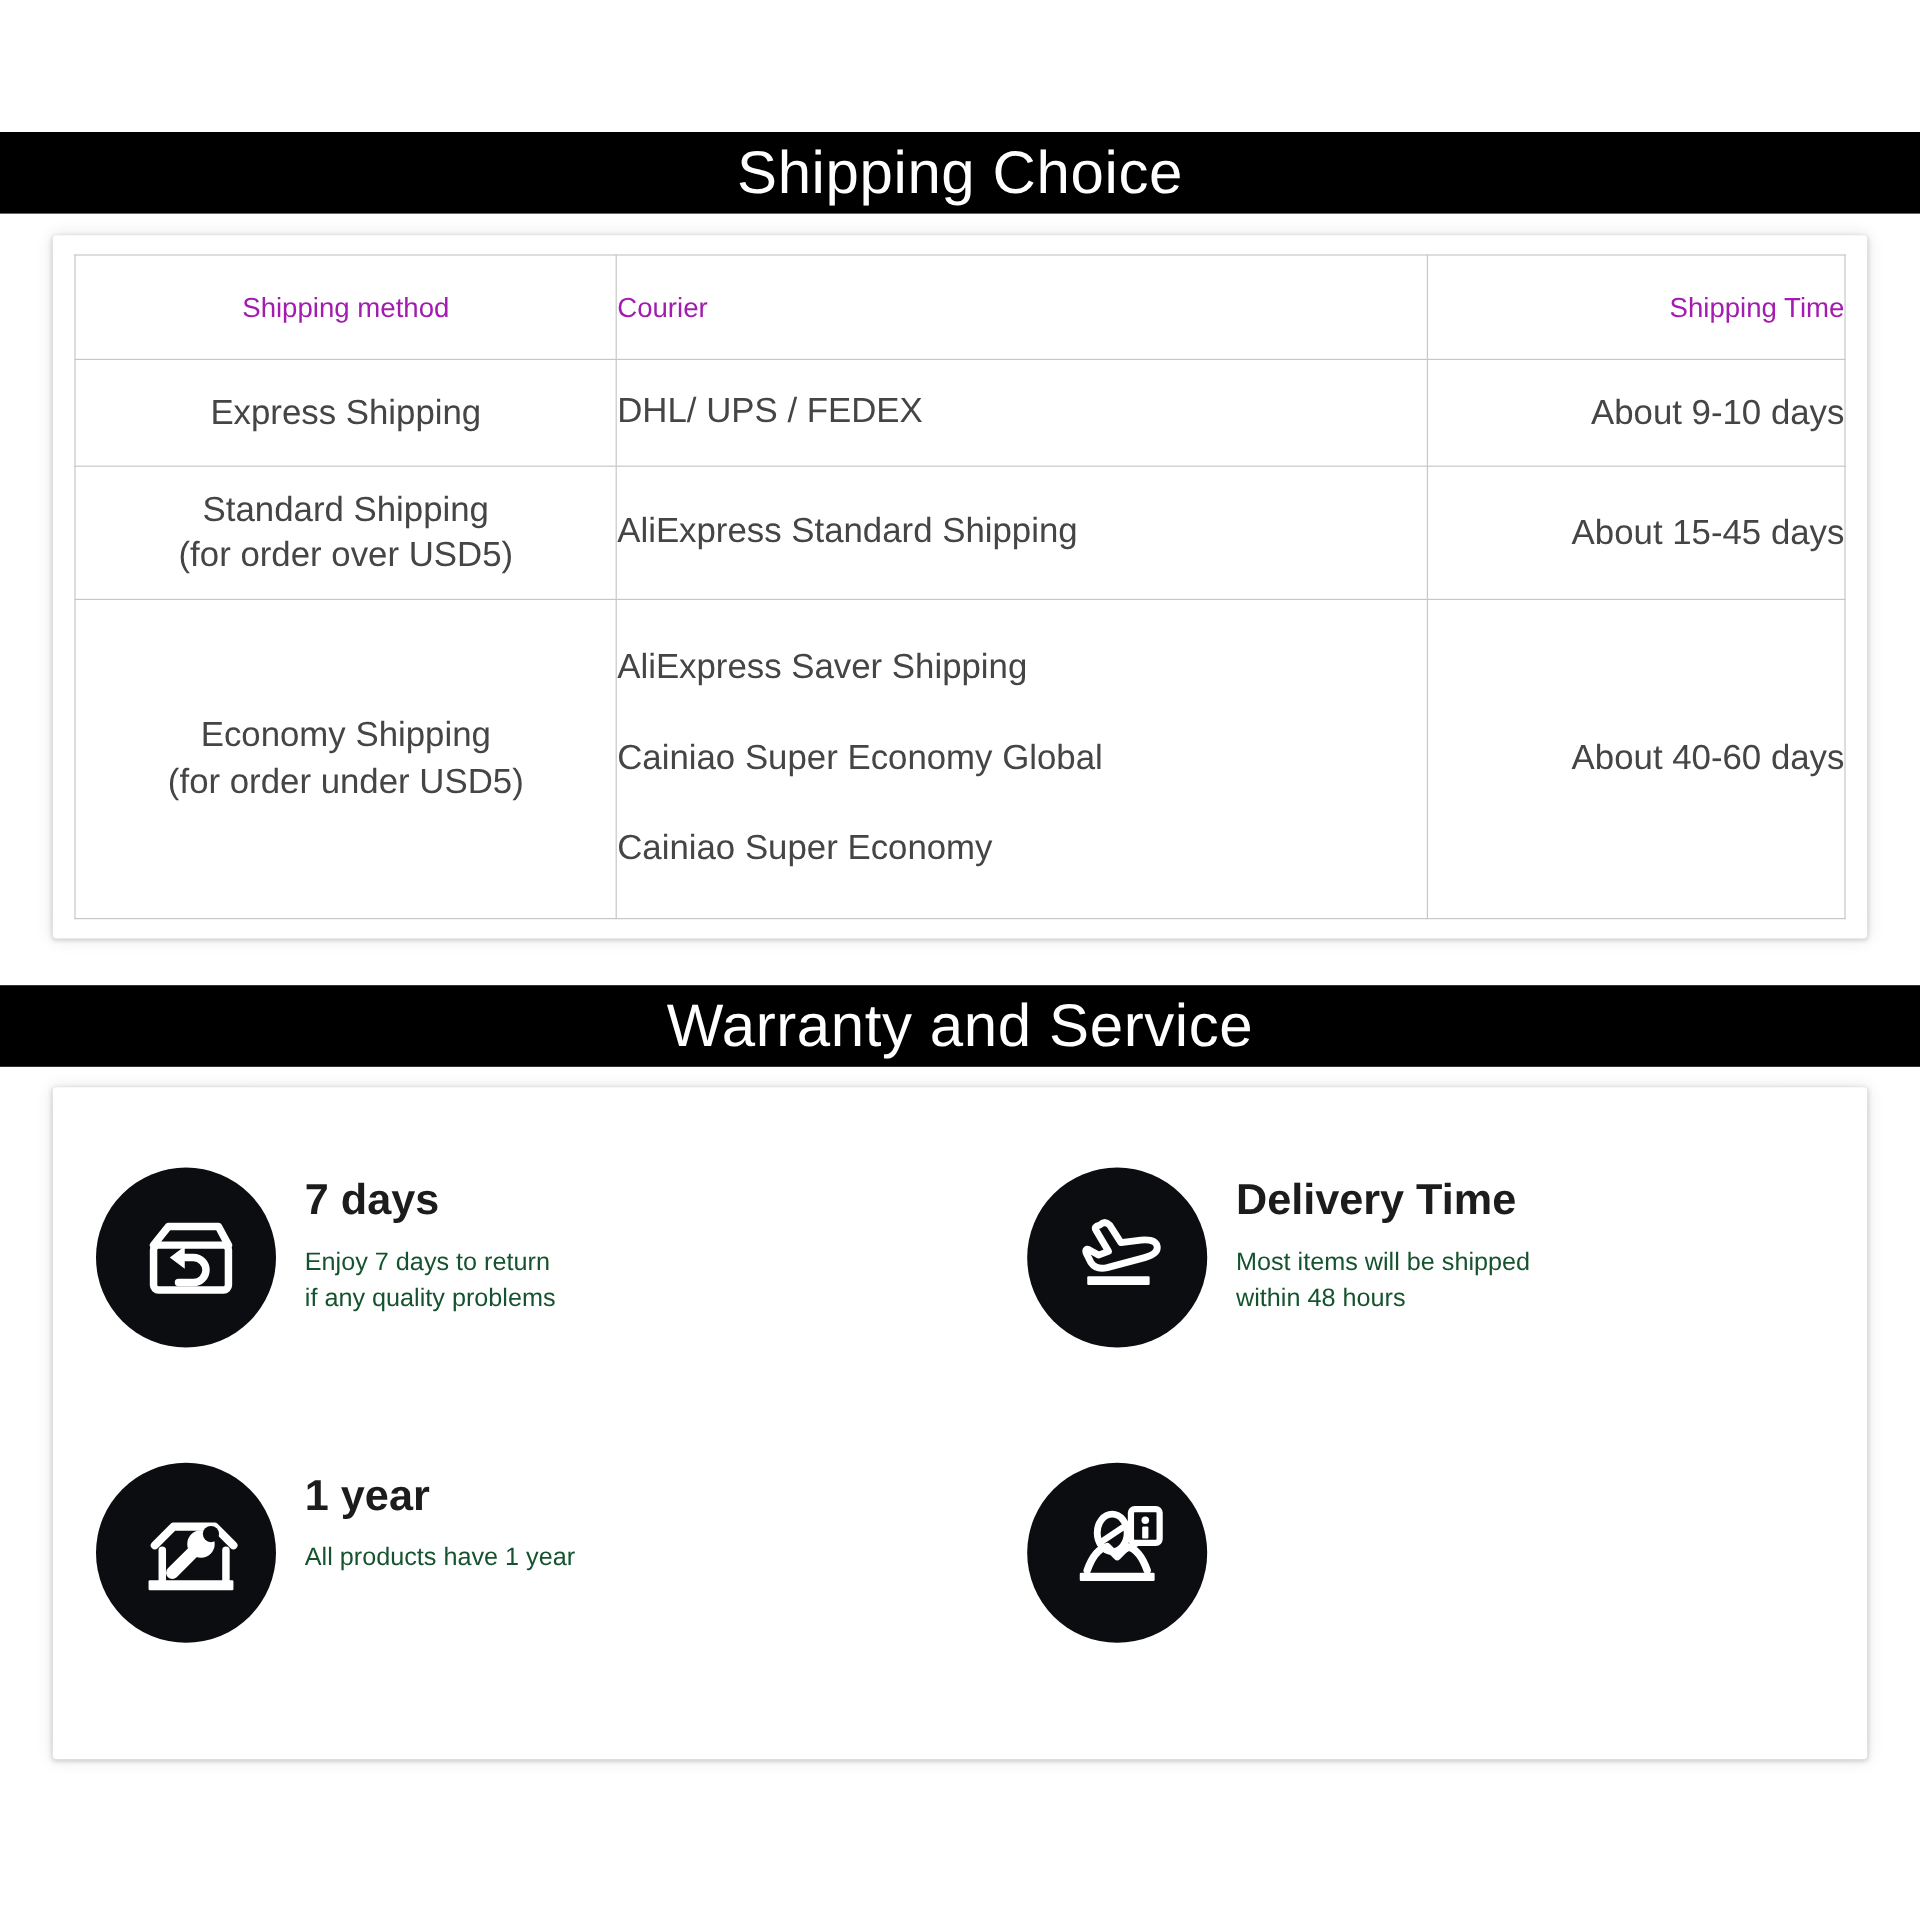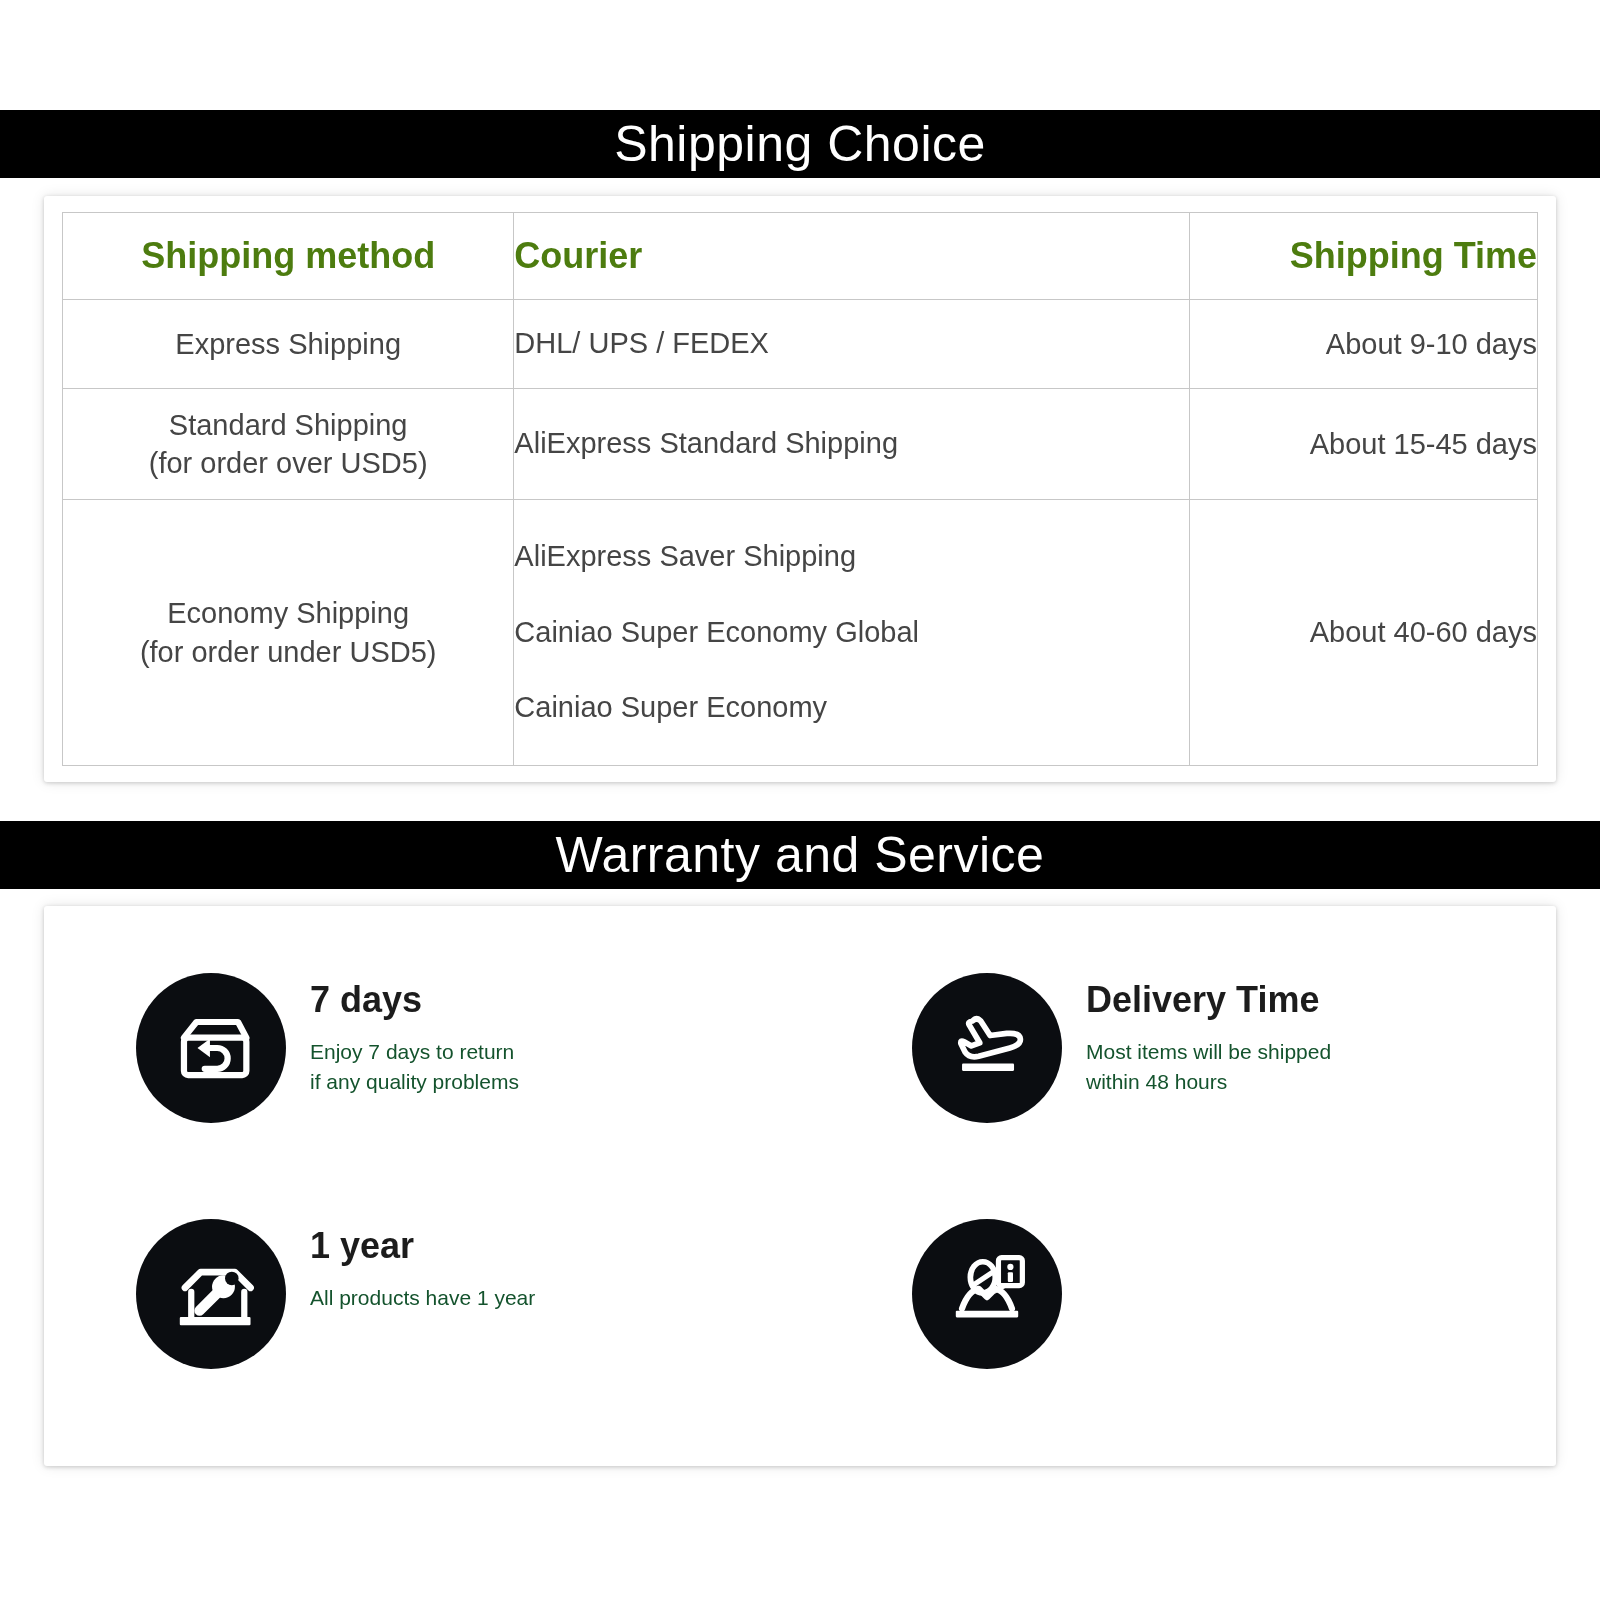--- a/index.html
+++ b/index.html
@@ -19,36 +19,36 @@
     box-shadow:0 1px 4px rgba(0,0,0,0.18), 0 0 14px rgba(0,0,0,0.10);
   }
   
   .card-table { margin-top:18px; padding:16px 18px; }
   table.ship {
     width:100%; border-collapse:collapse; table-layout:fixed;
     color:#454545; font-size:29px;
   }
   table.ship th, table.ship td { border:1px solid #c7c7c7; padding:0; }
   table.ship th {
-    font-size:36px; font-weight:bold; color:#4d7c0f; height:86px;
+    font-size:23px; font-weight:normal; color:#a21caf; height:86px;
   }
   th.col-method, td.col-method { text-align:center; }
   th.col-courier, td.col-courier { text-align:left; padding-left:94px; }
   th.col-time, td.col-time { text-align:right; }
   tr.r1 td { height:88px; }
   tr.r2 td { height:110px; }
   tr.r3 td { height:246px; }
   .cell-line { line-height:1.32; }
   .courier-line { line-height:1.3; margin:38px 0; }
   .courier-single { line-height:1.3; }
   
   .banner-warranty { margin-top:39px; }
   .card-warranty {
     margin-top:17px; height:560px; box-sizing:border-box;
-    padding:67px 20px 0 92px;
+    padding:67px 20px 0 36px;
     display:grid; grid-template-columns:776px auto; row-gap:96px;
     align-content:start;
     margin-left:44px;
   }
   .witem { display:flex; align-items:flex-start; }
   .wicon {
     width:150px; height:150px; border-radius:50%; background:#0b0d11;
     flex:none; display:flex; align-items:center; justify-content:center;
   }
   .wicon svg { width:104px; height:104px; display:block; }

